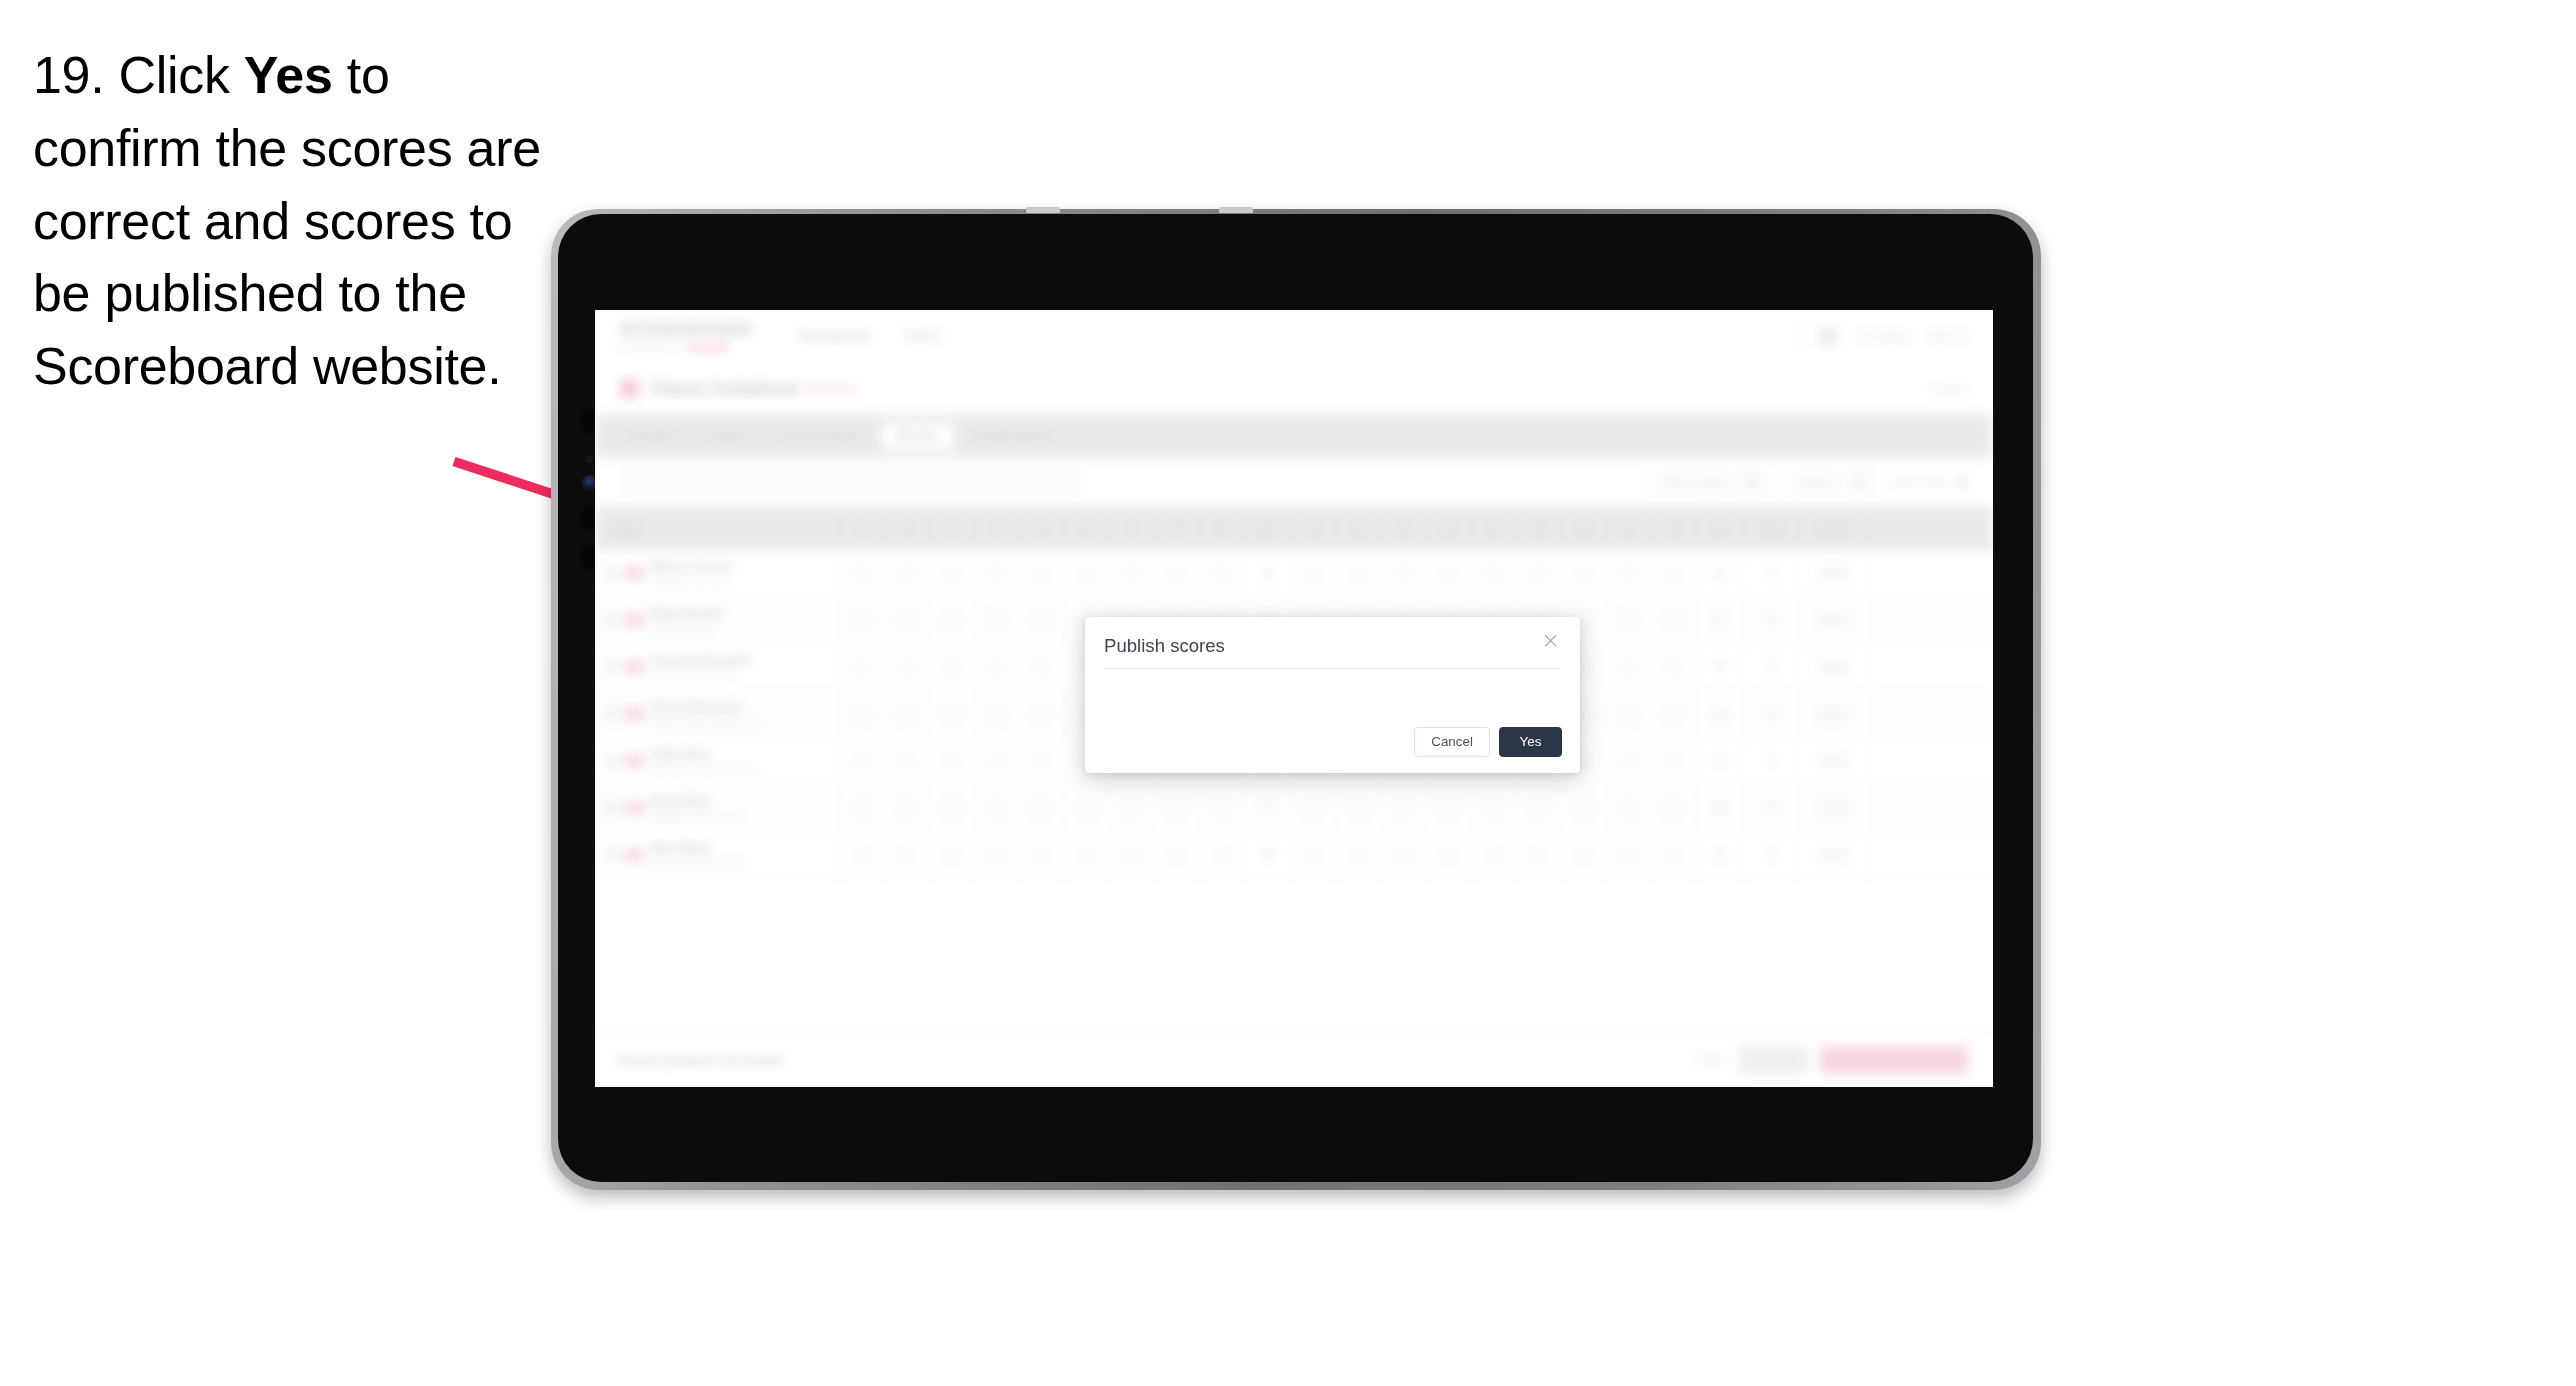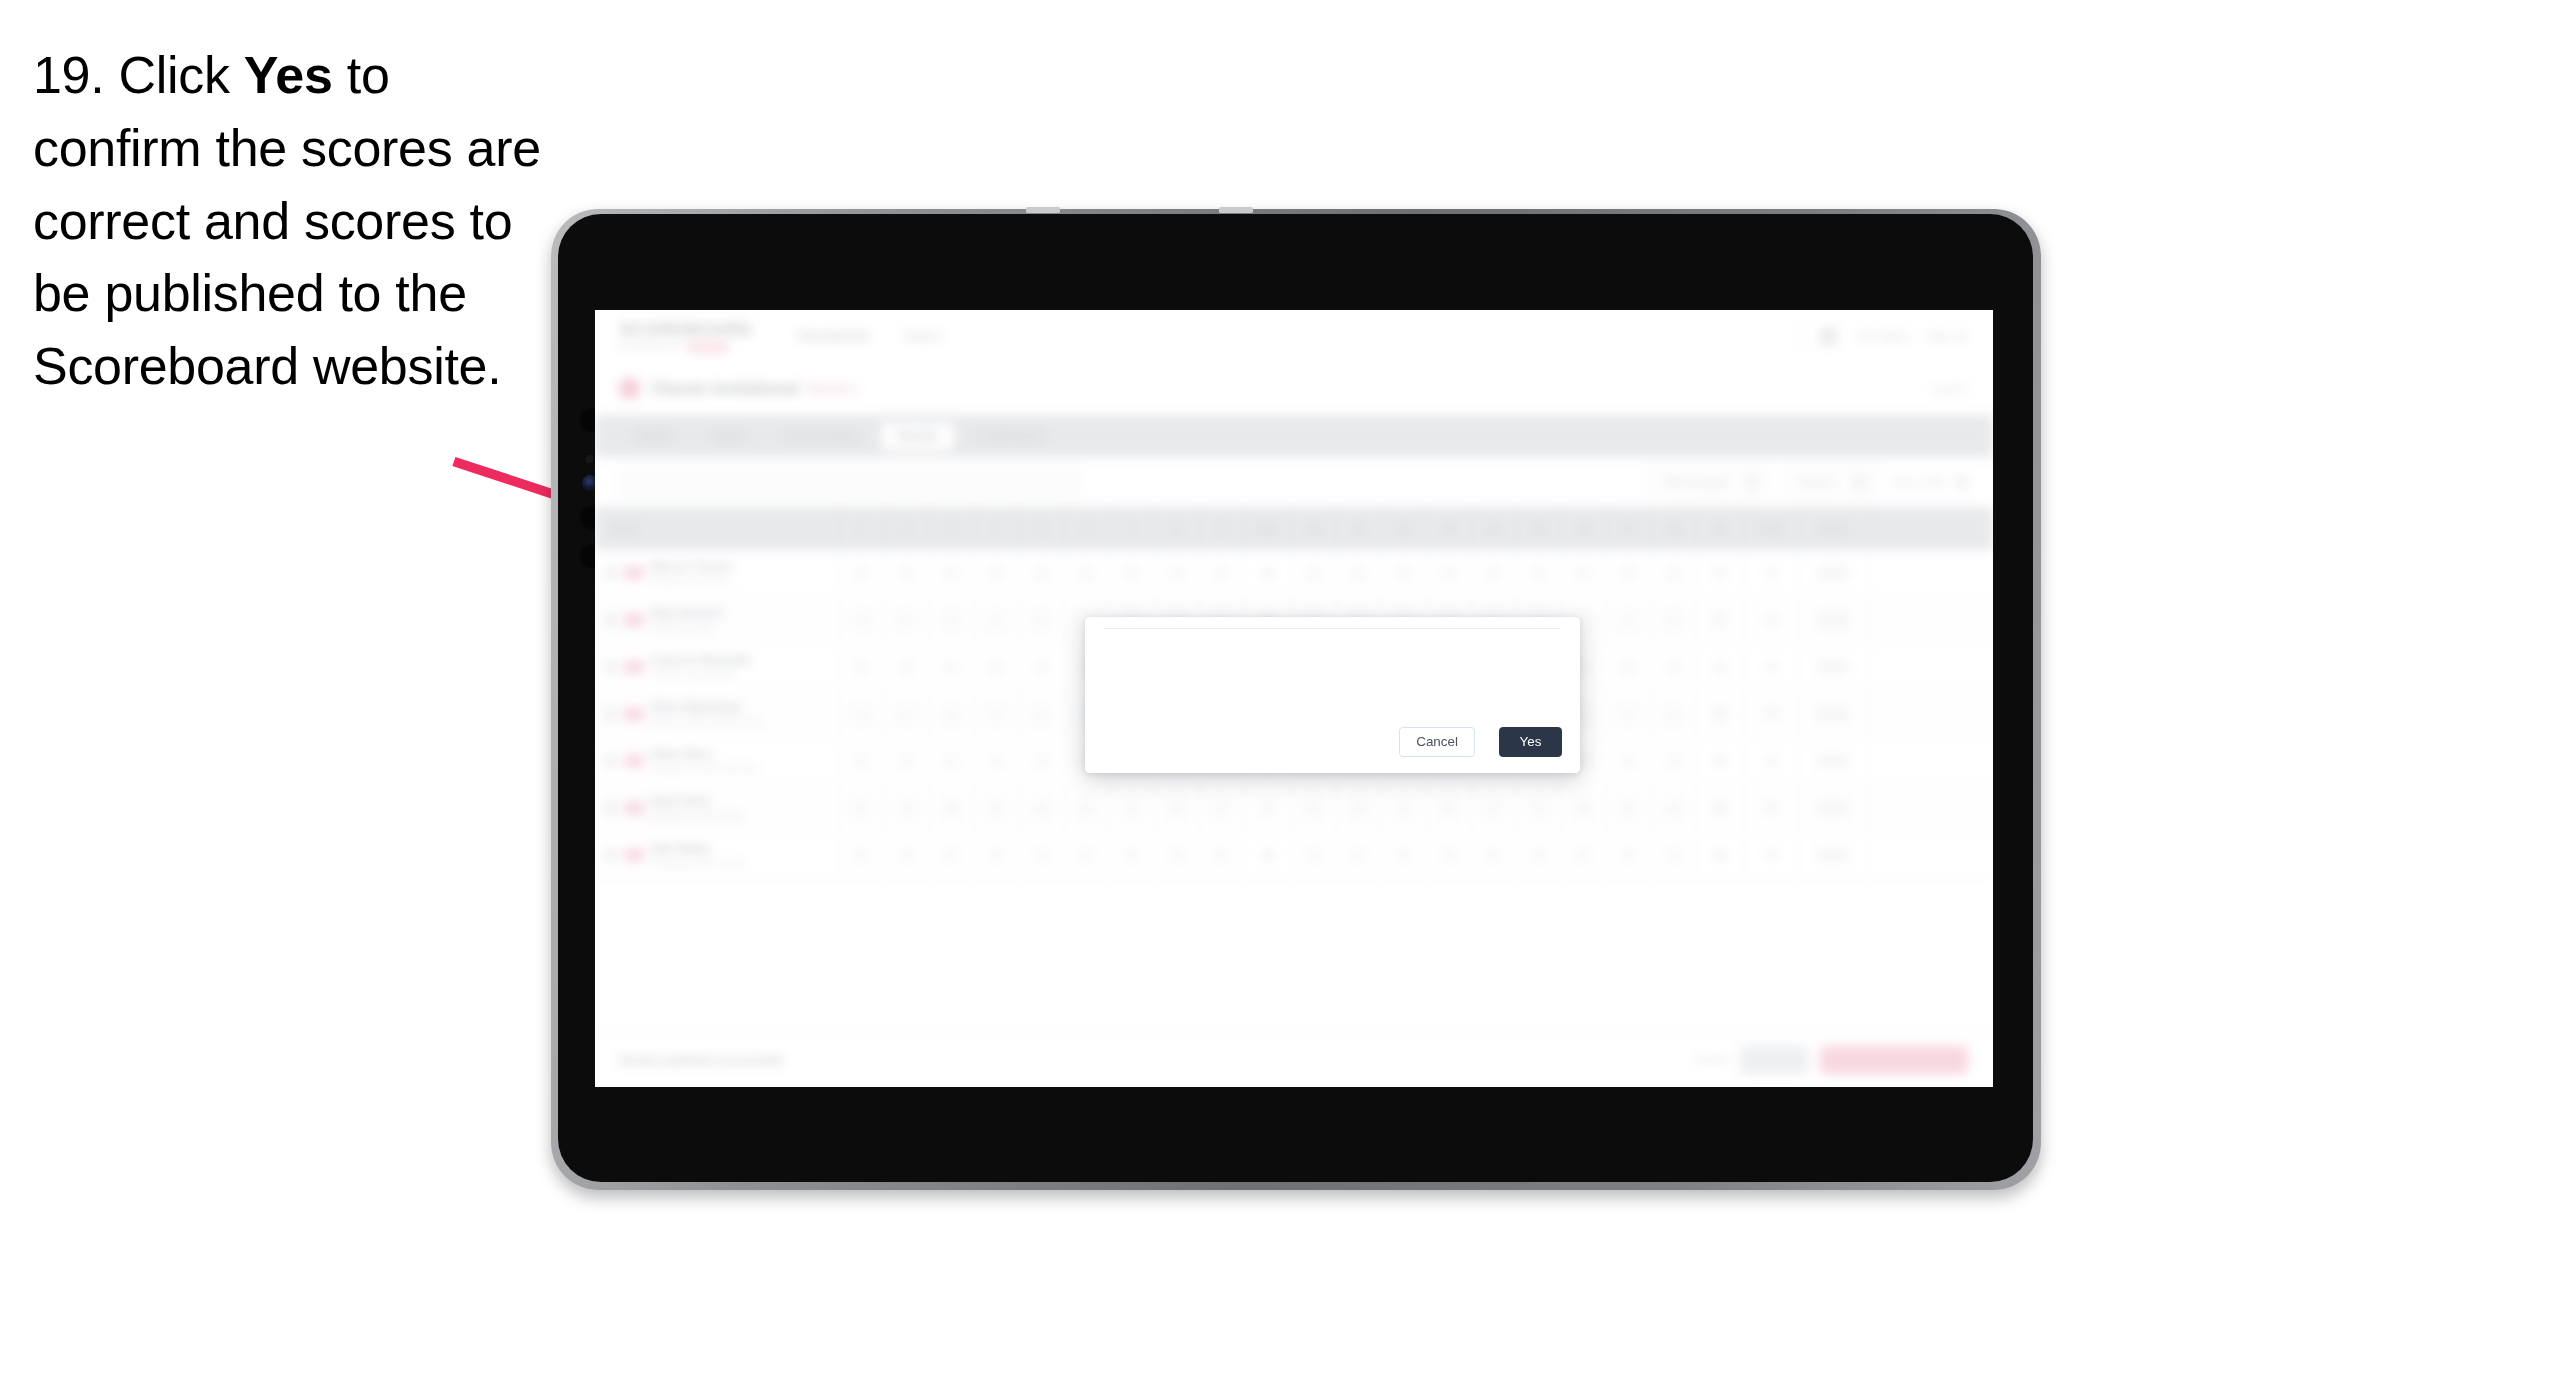--- a/index.html
+++ b/index.html
@@ -264,21 +264,21 @@
     margin: 10.4px 19.3px 0 19.3px;
     height: 0.7px; background: #edeef0;
   }
   #dialog-body {
     padding: 16.3px 19.3px 0 19.3px;
     font-size: 12.6px;
     color: #777d87;
   }
   #dialog-footer {
     position: absolute; right: 18px; bottom: 16.3px;
-    display: flex; align-items: center; gap: 24px;
+    display: flex; align-items: center; gap: 9px;
   }
   .dlg-btn {
     font-size: 13.4px;
     border-radius: 3.7px;
     padding: 7.4px 16.3px;
     font-family: "Liberation Sans", sans-serif;
     line-height: 1;
     cursor: pointer;
     border: 0.7px solid transparent;
     box-sizing: border-box;
@@ -906,20 +906,29 @@
             <span class="btn-gray"></span>
             <span class="btn-pink"></span>
           </div>
         </div>
 
       </div>
 
       <div id="modal-scrim"></div>
 
       <div id="dialog">
+        <div id="dialog-header">
+          <div id="dialog-title">Publish scores</div>
+          <div id="dialog-close">
+            <svg viewBox="0 0 24 24" width="19.3" height="19.3" fill="none" stroke="currentColor" stroke-width="1.5" stroke-linecap="round">
+              <line x1="5.5" y1="5.5" x2="18.5" y2="18.5"></line>
+              <line x1="18.5" y1="5.5" x2="5.5" y2="18.5"></line>
+            </svg>
+          </div>
+        </div>
         <div id="dialog-divider"></div>
         <div id="dialog-footer">
           <button class="dlg-btn" id="btn-cancel">Cancel</button>
           <button class="dlg-btn" id="btn-yes">Yes</button>
         </div>
       </div>
 
     </div>
   </div>
 </div>

